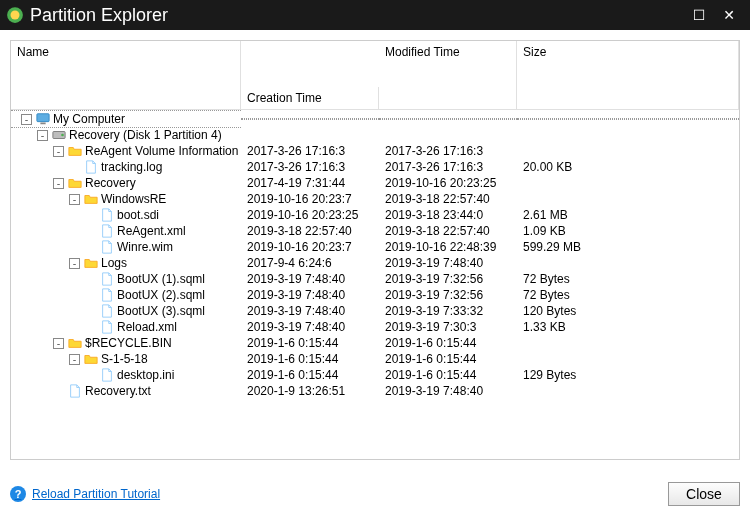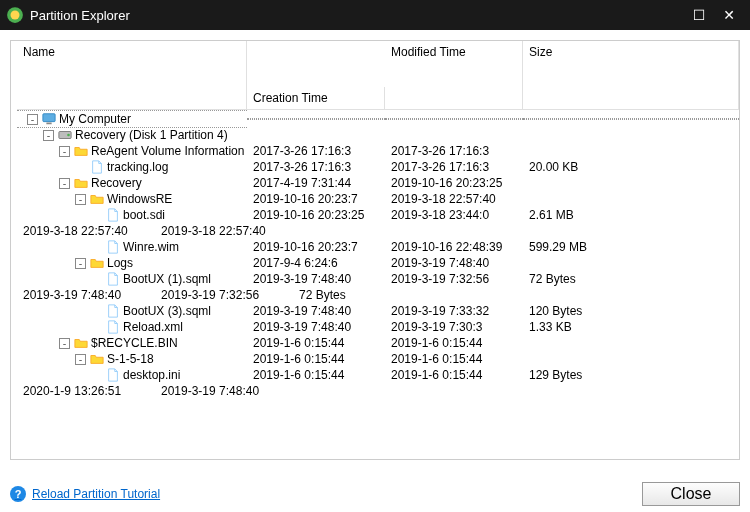--- a/index.html
+++ b/index.html
@@ -1,22 +1,22 @@
 <!DOCTYPE html>
 <html><head>
 <meta charset="utf-8">
 <style>
   * { box-sizing: border-box; margin: 0; padding: 0; }
   body { font-family: "Segoe UI", Tahoma, sans-serif; font-size: 12px; background: #fff; width: 750px; height: 512px; overflow: hidden; }
   .titlebar { background: #1a1a1a; color: #fff; height: 30px; display: flex; align-items: center; padding: 0 6px; }
   .titlebar .icon { width: 18px; height: 18px; margin-right: 6px; display: flex; align-items: center; justify-content: center; }
-  .titlebar .title { flex: 1; font-size: 13px; }
+  .titlebar .title { flex: 1; font-size: 18px; }
   .titlebar .winbtn { width: 30px; text-align: center; font-size: 14px; cursor: pointer; }
   .content { padding: 10px 10px 0 10px; height: 445px; }
-  .grid { border: 1px solid #ccc; height: 420px; overflow: auto; background: #fff; padding-left: 6px; }
+  .grid { border: 1px solid #ccc; height: 420px; overflow: auto; background: #fff; }
   .header-row { display: flex; border-bottom: 1px solid #e0e0e0; background: #fff; font-weight: 400; color: #000; }
   .header-row .col { padding: 4px 6px; border-right: 1px solid #e0e0e0; }
   .col-name { width: 230px; }
   .col-ctime { width: 138px; margin-top: 46px; }
   .col-mtime { width: 138px; }
   .col-size { flex: 1; }
   .tree { padding-top: 1px; }
   .row { display: flex; align-items: center; height: 16px; line-height: 16px; white-space: nowrap; }
   .row .namecell { width: 230px; display: flex; align-items: center; overflow: hidden; }
   .row .ctime { width: 138px; padding-left: 6px; }
@@ -25,21 +25,21 @@
   .toggle { width: 11px; height: 11px; border: 1px solid #888; font-size: 10px; line-height: 9px; text-align: center; margin-right: 3px; cursor: pointer; color: #555; flex-shrink: 0; font-family: monospace; }
   .toggle.empty { border: none; }
   .spacer { display: inline-block; flex-shrink: 0; }
   .ico { width: 16px; height: 16px; margin-right: 2px; flex-shrink: 0; display: inline-flex; align-items: center; justify-content: center; }
   .ico svg { width: 14px; height: 14px; }
   .first-row { background: linear-gradient(to right, transparent, transparent); }
   .first-row .namecell, .first-row .ctime, .first-row .mtime, .first-row .size { border-top: 1px dotted #999; border-bottom: 1px dotted #999; }
   .footer { position: absolute; bottom: 0; left: 0; right: 0; height: 36px; display: flex; align-items: center; padding: 0 10px; background: #fff; }
   .help-link { display: flex; align-items: center; color: #0066cc; text-decoration: underline; cursor: pointer; font-size: 12px; }
   .help-link .qicon { width: 16px; height: 16px; border-radius: 50%; background: #1e88e5; color: #fff; display: inline-flex; align-items: center; justify-content: center; margin-right: 6px; font-weight: bold; font-size: 11px; text-decoration: none; }
-  .close-btn { margin-left: auto; width: 98px; height: 24px; border: 1px solid #999; background: linear-gradient(#fdfdfd,#e8e8e8); cursor: pointer; font-size: 16px; }
+  .close-btn { margin-left: auto; width: 72px; height: 24px; border: 1px solid #999; background: linear-gradient(#fdfdfd,#e8e8e8); cursor: pointer; font-size: 14px; }
 </style>
 </head>
 <body>
 
 <div class="titlebar">
   <span class="icon">
     <svg viewBox="0 0 16 16">
         <circle cx="8" cy="8" r="7" fill="#4caf50"></circle>
         <circle cx="8" cy="8" r="4" fill="#ffd54f"></circle>
       </svg>
@@ -161,22 +161,34 @@
                 <path d="M10 1v3h3" fill="none" stroke="#90caf9"></path>
               </svg>
             </span>
             <span>boot.sdi</span>
           </div>
           <div class="ctime">2019-10-16 20:23:25</div>
           <div class="mtime">2019-3-18 23:44:0</div>
           <div class="size">2.61 MB</div>
         </div>
         <div class="row">
+          <div class="namecell">
+            <span class="spacer" style="width: 74px;"></span>
+            <span class="toggle empty"></span>
+            <span class="ico">
+              <svg viewBox="0 0 16 16">
+                <path d="M3 1h7l3 3v11H3z" fill="#fff" stroke="#90caf9"></path>
+                <path d="M10 1v3h3" fill="none" stroke="#90caf9"></path>
+              </svg>
+            </span>
+            <span>ReAgent.xml</span>
+          </div>
           <div class="ctime">2019-3-18 22:57:40</div>
           <div class="mtime">2019-3-18 22:57:40</div>
+          <div class="size">1.09 KB</div>
         </div>
         <div class="row">
           <div class="namecell">
             <span class="spacer" style="width: 74px;"></span>
             <span class="toggle empty"></span>
             <span class="ico">
               <svg viewBox="0 0 16 16">
                 <path d="M3 1h7l3 3v11H3z" fill="#fff" stroke="#90caf9"></path>
                 <path d="M10 1v3h3" fill="none" stroke="#90caf9"></path>
               </svg>
@@ -212,20 +224,31 @@
                 <path d="M10 1v3h3" fill="none" stroke="#90caf9"></path>
               </svg>
             </span>
             <span>BootUX (1).sqml</span>
           </div>
           <div class="ctime">2019-3-19 7:48:40</div>
           <div class="mtime">2019-3-19 7:32:56</div>
           <div class="size">72 Bytes</div>
         </div>
         <div class="row">
+          <div class="namecell">
+            <span class="spacer" style="width: 74px;"></span>
+            <span class="toggle empty"></span>
+            <span class="ico">
+              <svg viewBox="0 0 16 16">
+                <path d="M3 1h7l3 3v11H3z" fill="#fff" stroke="#90caf9"></path>
+                <path d="M10 1v3h3" fill="none" stroke="#90caf9"></path>
+              </svg>
+            </span>
+            <span>BootUX (2).sqml</span>
+          </div>
           <div class="ctime">2019-3-19 7:48:40</div>
           <div class="mtime">2019-3-19 7:32:56</div>
           <div class="size">72 Bytes</div>
         </div>
         <div class="row">
           <div class="namecell">
             <span class="spacer" style="width: 74px;"></span>
             <span class="toggle empty"></span>
             <span class="ico">
               <svg viewBox="0 0 16 16">
@@ -295,20 +318,31 @@
                 <path d="M10 1v3h3" fill="none" stroke="#90caf9"></path>
               </svg>
             </span>
             <span>desktop.ini</span>
           </div>
           <div class="ctime">2019-1-6 0:15:44</div>
           <div class="mtime">2019-1-6 0:15:44</div>
           <div class="size">129 Bytes</div>
         </div>
         <div class="row">
+          <div class="namecell">
+            <span class="spacer" style="width: 42px;"></span>
+            <span class="toggle empty"></span>
+            <span class="ico">
+              <svg viewBox="0 0 16 16">
+                <path d="M3 1h7l3 3v11H3z" fill="#fff" stroke="#90caf9"></path>
+                <path d="M10 1v3h3" fill="none" stroke="#90caf9"></path>
+              </svg>
+            </span>
+            <span>Recovery.txt</span>
+          </div>
           <div class="ctime">2020-1-9 13:26:51</div>
           <div class="mtime">2019-3-19 7:48:40</div>
         </div>
       </div>
   </div>
 </div>
 
 <div class="footer">
   <a class="help-link">
     <span class="qicon">?</span>

